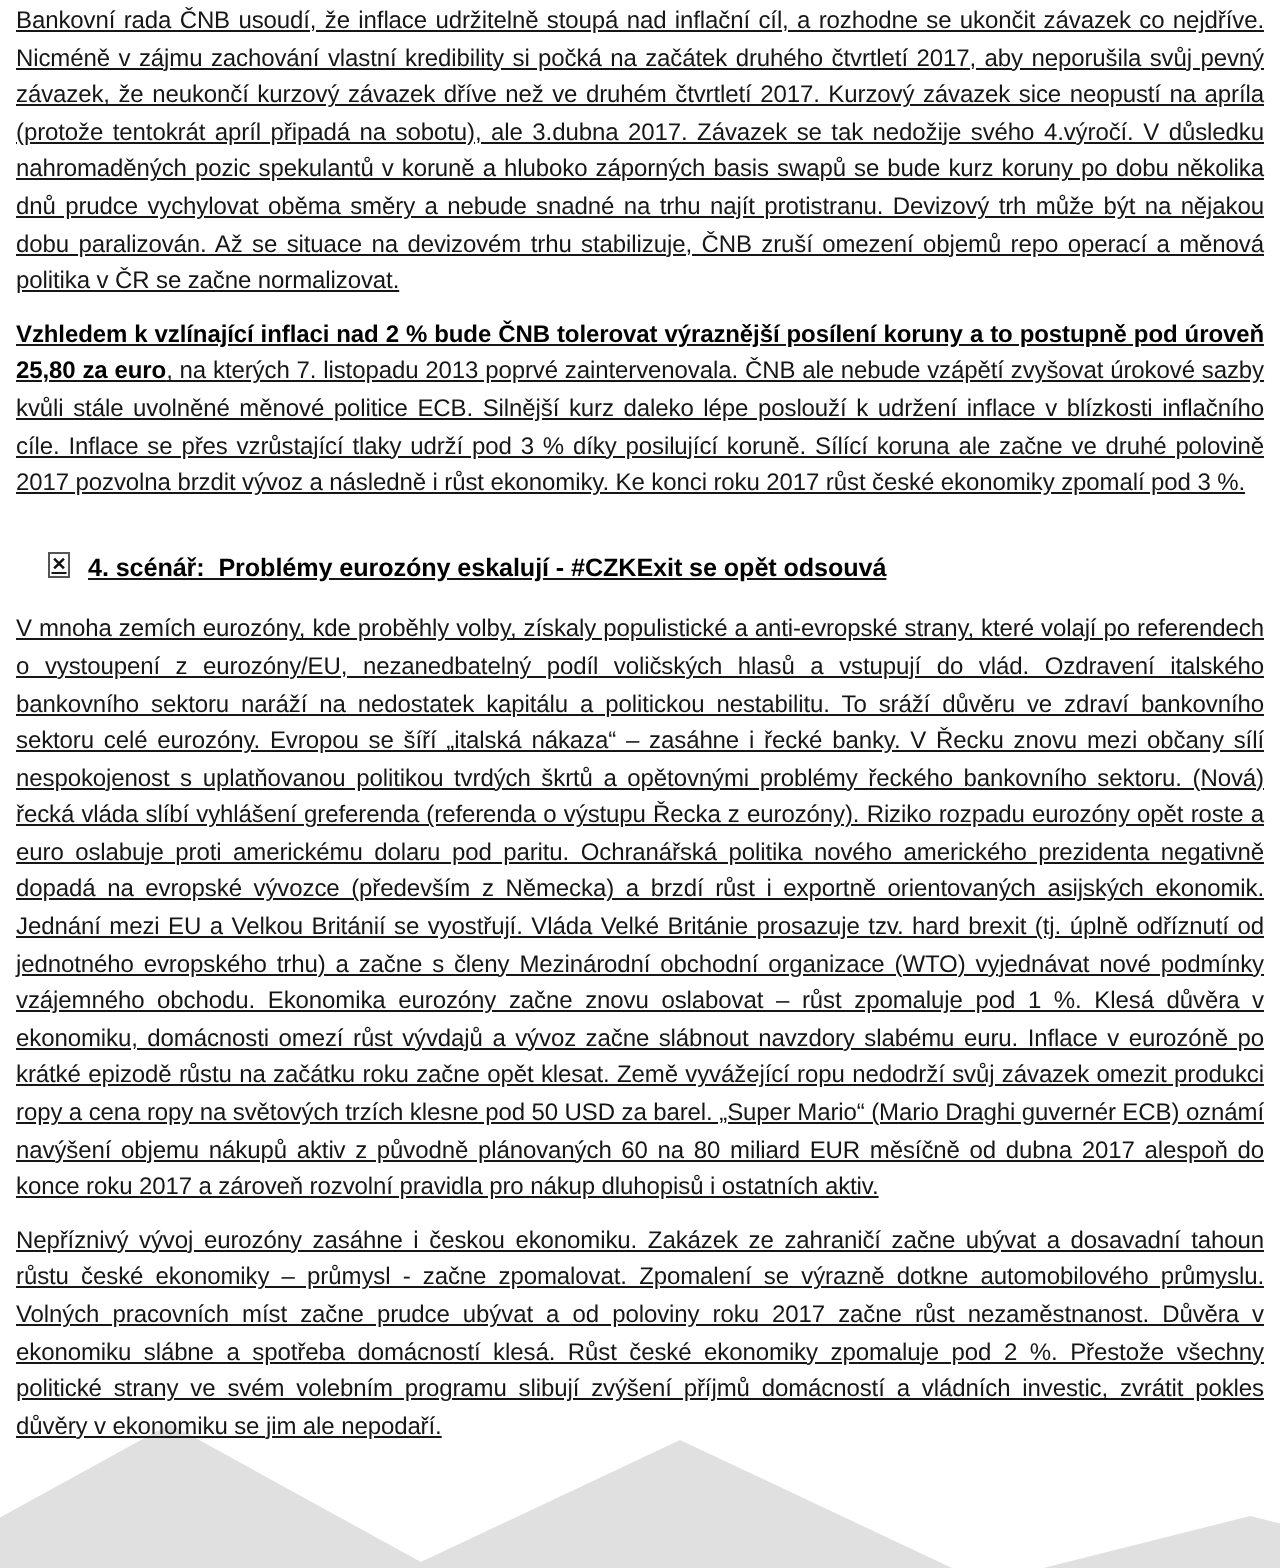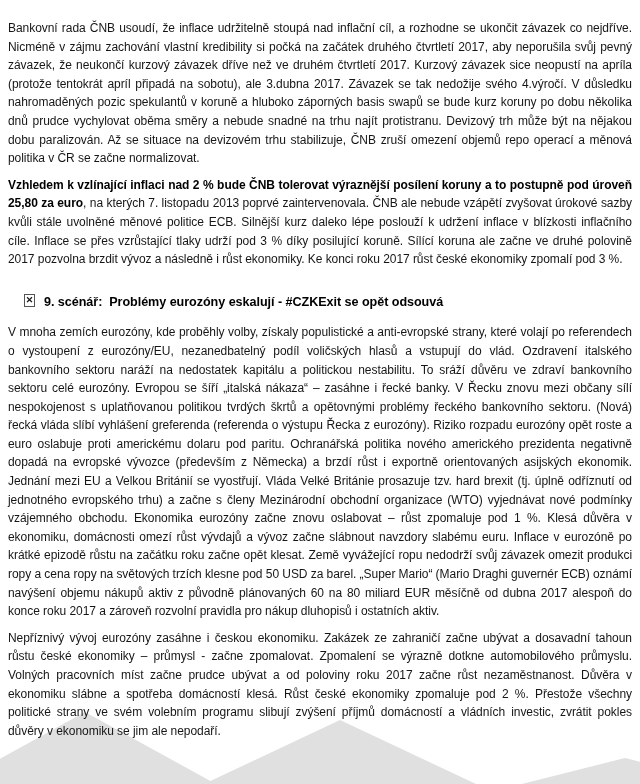--- a/index.html
+++ b/index.html
@@ -18,26 +18,27 @@
   
   .watermark { position: absolute; inset: 0; z-index: 0; }
   .peak { position: absolute; background: #e0e0e0; }
   .peak1 { left: -75px;  bottom: -16px; width: 320px; height: 88px; clip-path: polygon(50% 0, 100% 100%, 0 100%); }
   .peak2 { left: 170px;  bottom: -16px; width: 340px; height: 80px; clip-path: polygon(50% 0, 100% 100%, 0 100%); }
   .peak3 { left: 490px;  bottom: -8px;  width: 270px; height: 34px; clip-path: polygon(50% 0, 100% 100%, 0 100%); }
   
   .content {
     position: relative;
     z-index: 1;
-    padding: 19px 8px 0 8px;
+    padding: 1px 8px 0 8px;
     font-size: 12px;
     line-height: 18.6px;
     letter-spacing: -0.05px;
     color: #161616;
     text-align: justify;
+    text-decoration: underline;
   }
   .content p { margin: 0 0 8px 0; }
   .bold-lead { font-weight: bold; color: #000000; }
   .heading {
     display: flex;
     align-items: flex-start;
     gap: 9px;
     margin: 24px 0 12px 16px;
     font-weight: bold;
     font-size: 12.6px;
@@ -74,21 +75,21 @@
   </div>
 
   <div class="content">
 
     <p>Bankovní rada ČNB usoudí, že inflace udržitelně stoupá nad inflační cíl, a rozhodne se ukončit závazek co nejdříve. Nicméně v zájmu zachování vlastní kredibility si počká na začátek druhého čtvrtletí 2017, aby neporušila svůj pevný závazek, že neukončí kurzový závazek dříve než ve druhém čtvrtletí 2017. Kurzový závazek sice neopustí na apríla (protože tentokrát apríl připadá na sobotu), ale 3.dubna 2017. Závazek se tak nedožije svého 4.výročí. V důsledku nahromaděných pozic spekulantů v koruně a hluboko záporných basis swapů se bude kurz koruny po dobu několika dnů prudce vychylovat oběma směry a nebude snadné na trhu najít protistranu. Devizový trh může být na nějakou dobu paralizován. Až se situace na devizovém trhu stabilizuje, ČNB zruší omezení objemů repo operací a měnová politika v ČR se začne normalizovat.</p>
 
     <p><span class="bold-lead">Vzhledem k vzlínající inflaci nad 2 % bude ČNB tolerovat výraznější posílení koruny a to postupně pod úroveň 25,80 za euro</span><span>, na kterých 7. listopadu 2013 poprvé zaintervenovala. ČNB ale nebude vzápětí zvyšovat úrokové sazby kvůli stále uvolněné měnové politice ECB. Silnější kurz daleko lépe poslouží k udržení inflace v blízkosti inflačního cíle. Inflace se přes vzrůstající tlaky udrží pod 3 % díky posilující koruně. Sílící koruna ale začne ve druhé polovině 2017 pozvolna brzdit vývoz a následně i růst ekonomiky. Ke konci roku 2017 růst české ekonomiky zpomalí pod 3 %.</span></p>
 
     <div class="heading">
       <span class="img-placeholder">✕</span>
-      <span class="heading-text">9. scénář:  Problémy eurozóny eskalují - #CZKExit se opět odsouvá</span>
+      <span class="heading-text">4. scénář:  Problémy eurozóny eskalují - #CZKExit se opět odsouvá</span>
     </div>
 
     <p>V mnoha zemích eurozóny, kde proběhly volby, získaly populistické a anti-evropské strany, které volají po referendech o vystoupení z eurozóny/EU, nezanedbatelný podíl voličských hlasů a vstupují do vlád. Ozdravení italského bankovního sektoru naráží na nedostatek kapitálu a politickou nestabilitu. To sráží důvěru ve zdraví bankovního sektoru celé eurozóny. Evropou se šíří „italská nákaza“ – zasáhne i řecké banky. V Řecku znovu mezi občany sílí nespokojenost s uplatňovanou politikou tvrdých škrtů a opětovnými problémy řeckého bankovního sektoru. (Nová) řecká vláda slíbí vyhlášení greferenda (referenda o výstupu Řecka z eurozóny). Riziko rozpadu eurozóny opět roste a euro oslabuje proti americkému dolaru pod paritu. Ochranářská politika nového amerického prezidenta negativně dopadá na evropské vývozce (především z Německa) a brzdí růst i exportně orientovaných asijských ekonomik. Jednání mezi EU a Velkou Británií se vyostřují. Vláda Velké Británie prosazuje tzv. hard brexit (tj. úplně odříznutí od jednotného evropského trhu) a začne s členy Mezinárodní obchodní organizace (WTO) vyjednávat nové podmínky vzájemného obchodu. Ekonomika eurozóny začne znovu oslabovat – růst zpomaluje pod 1 %. Klesá důvěra v ekonomiku, domácnosti omezí růst vývdajů a vývoz začne slábnout navzdory slabému euru. Inflace v eurozóně po krátké epizodě růstu na začátku roku začne opět klesat. Země vyvážející ropu nedodrží svůj závazek omezit produkci ropy a cena ropy na světových trzích klesne pod 50 USD za barel. „Super Mario“ (Mario Draghi guvernér ECB) oznámí navýšení objemu nákupů aktiv z původně plánovaných 60 na 80 miliard EUR měsíčně od dubna 2017 alespoň do konce roku 2017 a zároveň rozvolní pravidla pro nákup dluhopisů i ostatních aktiv.</p>
 
     <p>Nepříznivý vývoj eurozóny zasáhne i českou ekonomiku. Zakázek ze zahraničí začne ubývat a dosavadní tahoun růstu české ekonomiky – průmysl - začne zpomalovat. Zpomalení se výrazně dotkne automobilového průmyslu. Volných pracovních míst začne prudce ubývat a od poloviny roku 2017 začne růst nezaměstnanost. Důvěra v ekonomiku slábne a spotřeba domácností klesá. Růst české ekonomiky zpomaluje pod 2 %. Přestože všechny politické strany ve svém volebním programu slibují zvýšení příjmů domácností a vládních investic, zvrátit pokles důvěry v ekonomiku se jim ale nepodaří.</p>
 
   </div>
 </div>
 
 </body></html>

